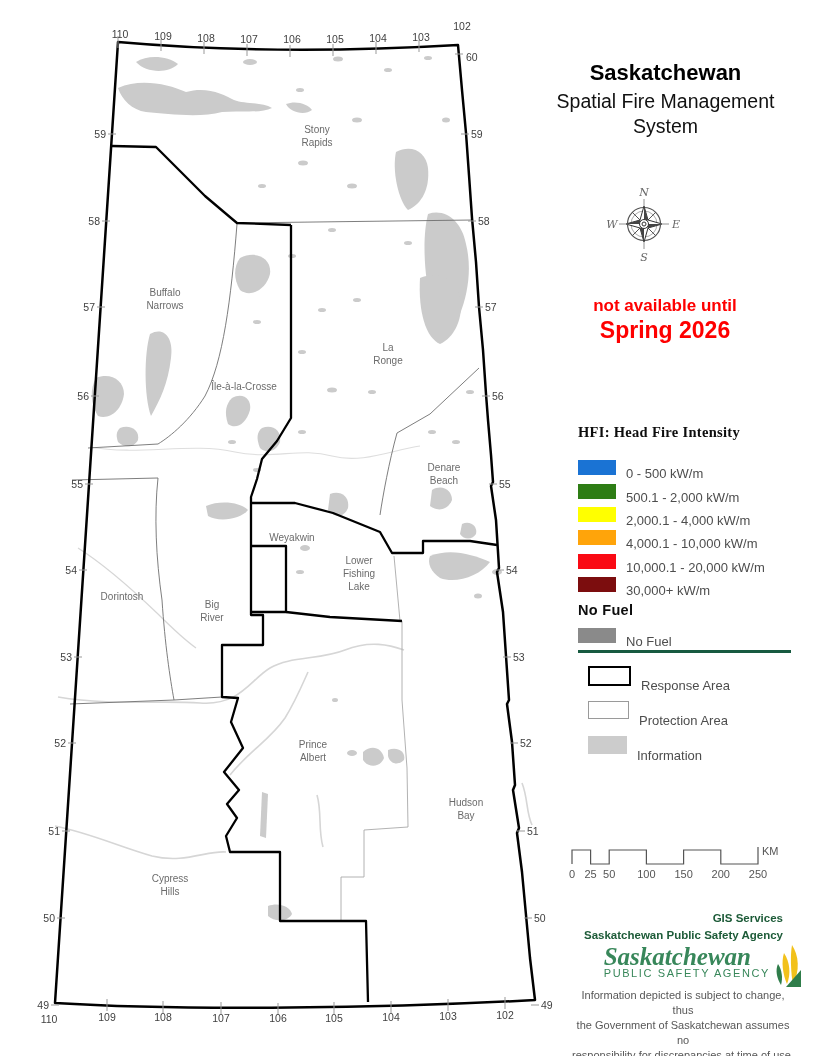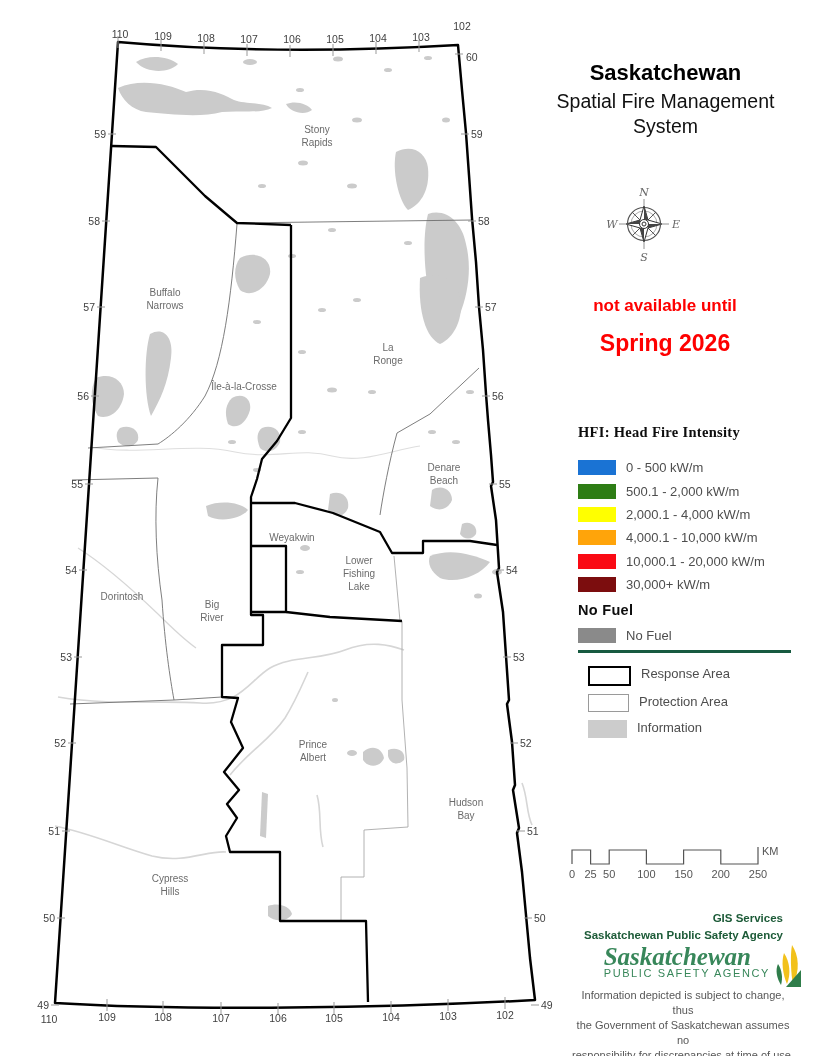--- a/index.html
+++ b/index.html
@@ -11,29 +11,29 @@
 
   .title-block{position:absolute;left:538px;top:60px;width:255px;text-align:center;color:#000;}
   .t1{font-size:22px;font-weight:bold;margin-bottom:3px;}
   .t2,.t3{font-size:19.5px;color:#111;line-height:25px;}
 
   #compass-svg{position:absolute;left:604px;top:184px;}
   .compass-letter{font-family:"DejaVu Serif",serif;font-style:italic;font-size:11px;fill:#666;}
 
   .notice{position:absolute;left:540px;top:295px;width:250px;text-align:center;color:#fe0000;}
   .n12{font-size:17px;font-weight:bold;line-height:22px;}
-  .n3{font-size:23px;font-weight:bold;margin-top:13px;}
+  .n3{font-size:23px;font-weight:bold;}
 
   .hfi{position:absolute;left:578px;top:424px;}
   .hfi-header,.nofuel-header{font-size:14.5px;font-weight:bold;color:#0d0d0d;letter-spacing:.3px;}
   .hfi-header{margin-bottom:15px;font-family:Liberation Serif, serif;}
   .nofuel-header{margin-top:6px;margin-bottom:5px;}
   .hfi-row{display:flex;align-items:center;height:23.4px;}
   .swatch{width:38px;height:15px;margin-right:10px;flex:0 0 auto;}
-  .hfi-label,.area-label{font-size:13px;color:#4d4d4d;}
+  .hfi-label,.area-label{font-size:13px;color:#4d4d4d;margin-top:12px;}
 
   .divider{position:absolute;left:578px;top:650px;width:213px;height:3px;background:#175a40;}
 
   .areas{position:absolute;left:588px;top:666px;}
   .area-row{display:flex;margin-bottom:8px;}
   .area-box{width:39px;height:16px;margin-right:10px;background:#fff;flex:0 0 auto;}
   .area-box.response{border:2px solid #000;}
   .area-box.protection{border:1px solid #9a9a9a;}
   .area-box.waterbody{background:#ccc;border:none;height:18px;}
 

